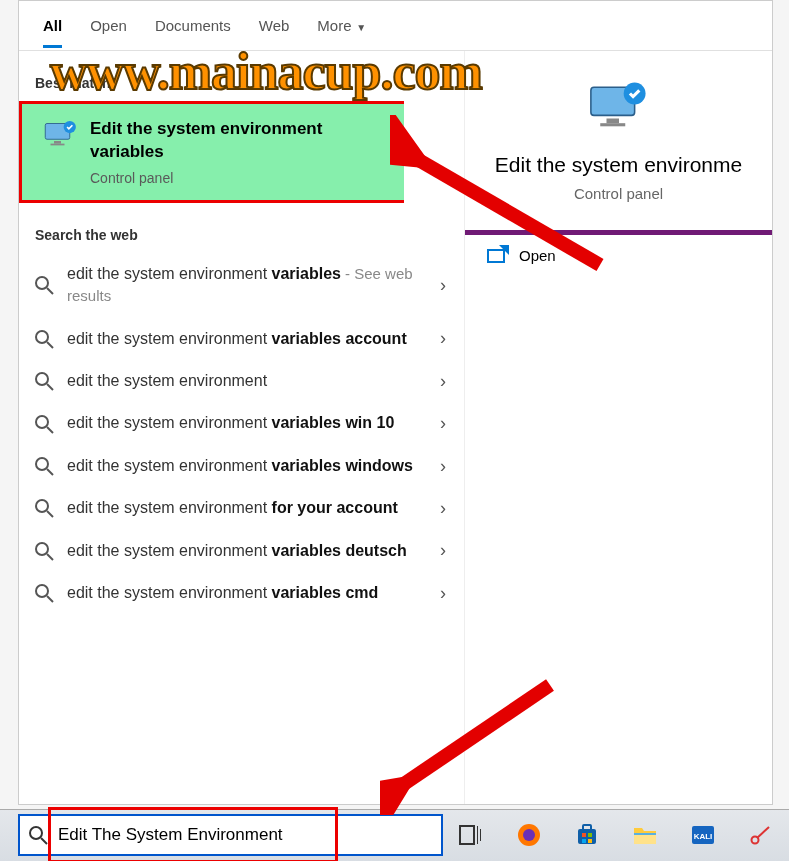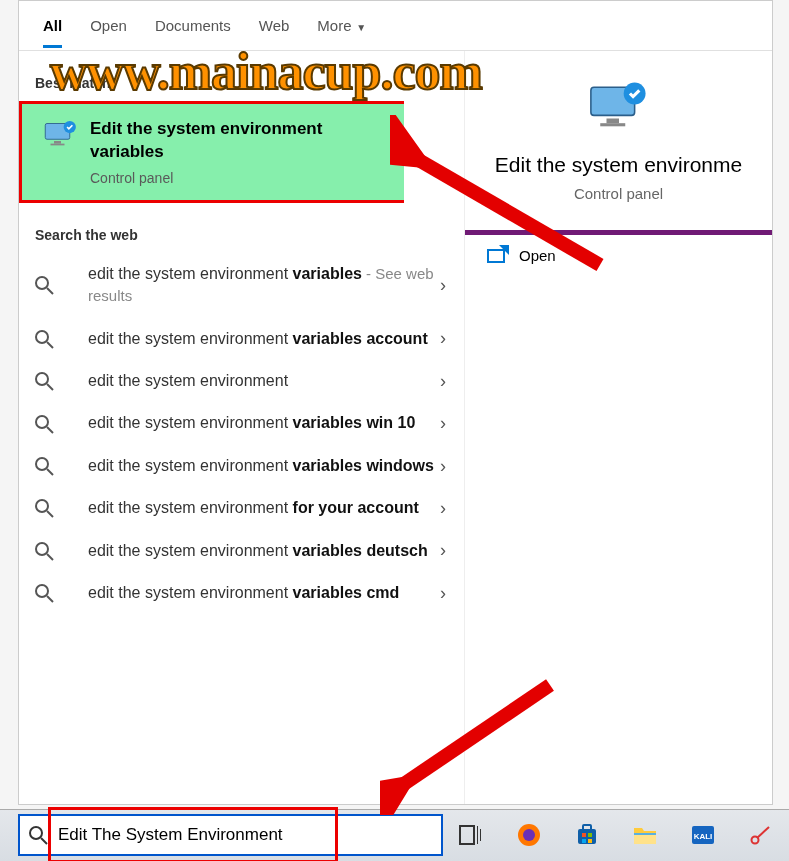--- a/index.html
+++ b/index.html
@@ -17,21 +17,21 @@
     
     .section-label { font-size: 14px; font-weight: 600; color: #333; padding: 24px 0 10px 16px; }
     
     .best-match { display: flex; align-items: flex-start; padding: 14px 16px 14px 20px; background: #86efac; border: 3px solid #ec0000; border-bottom-width: 3px; border-top-width: 3px; border-right-width: 0; margin-right: 60px; position: relative; }
     .best-match .cp-icon { width: 38px; height: 28px; margin-right: 10px; margin-top: 2px; flex: none; }
     .best-match .title { font-size: 17px; font-weight: 600; color: #000; line-height: 1.35; }
     .best-match .subtitle { font-size: 14px; color: #5a5a5a; margin-top: 6px; }
     
     .web-item { display: flex; align-items: center; padding: 10px 18px 10px 14px; cursor: pointer; }
     .web-item .mag { width: 22px; flex: none; margin-right: 12px; color: #555; }
-    .web-item .txt { flex: 1; font-size: 16px; color: #333; line-height: 1.4; margin-left: 21px; }
+    .web-item .txt { flex: 1; font-size: 16px; color: #333; line-height: 1.4; }
     .web-item .txt .bold { font-weight: 600; color: #111; }
     .web-item .txt .grey { color: #888; font-size: 15px; }
     .web-item .chev { font-size: 18px; color: #555; }
     
     .right .large-icon { width: 64px; height: 50px; margin: 0 auto; display: block; }
     .right .rtitle { text-align: center; font-size: 21px; margin: 22px 12px 0 12px; white-space: nowrap; overflow: hidden; }
     .right .rsub { text-align: center; color: #666; font-size: 15px; margin-top: 8px; margin-bottom: 28px; }
     .right .open-row { display: flex; align-items: center; padding: 12px 22px; border-top: 5px solid #701a75; cursor: pointer; }
     .right .open-row .open-ico { width: 18px; height: 14px; border: 2px solid #0078d4; position: relative; margin-right: 14px; }
     .right .open-row .open-ico::after { content:''; position:absolute; top:-6px; right:-6px; border-left:5px solid transparent; border-bottom:5px solid transparent; border-top:5px solid #0078d4; border-right:5px solid #0078d4; }

